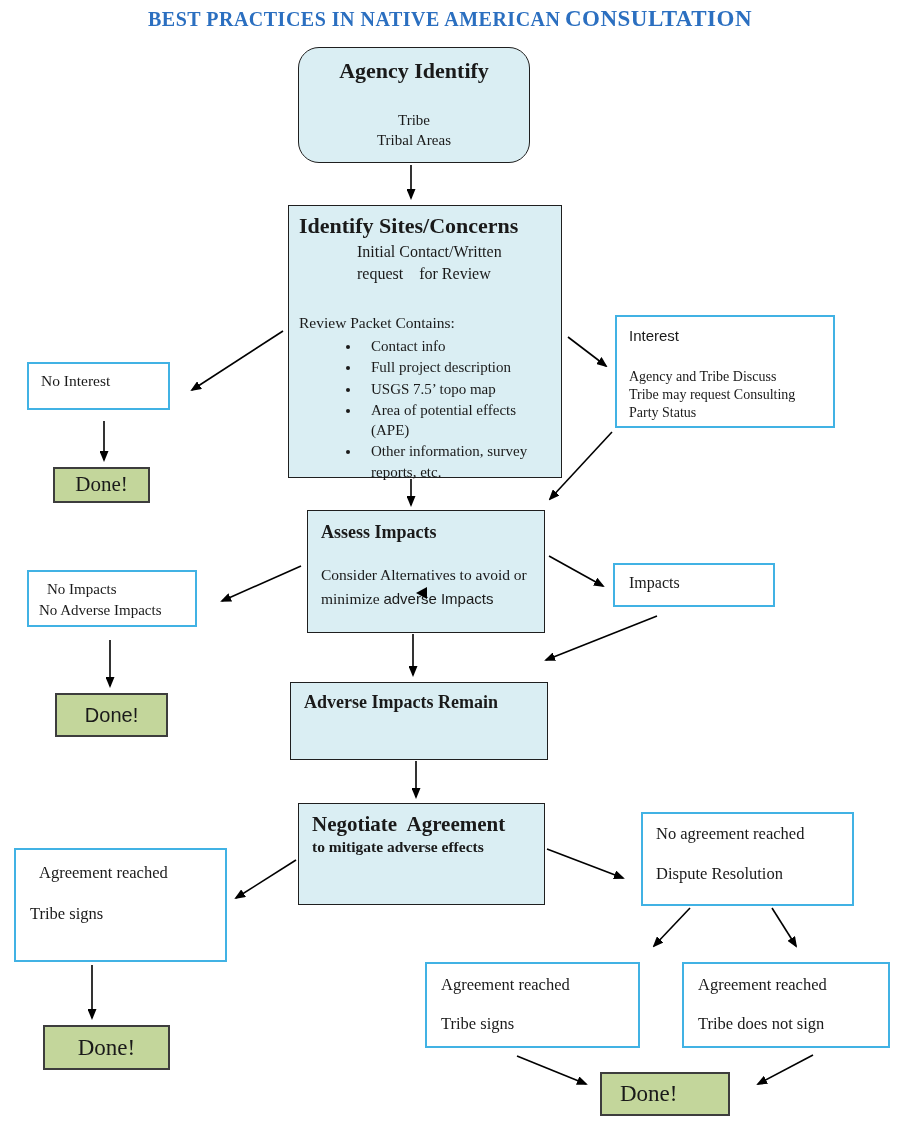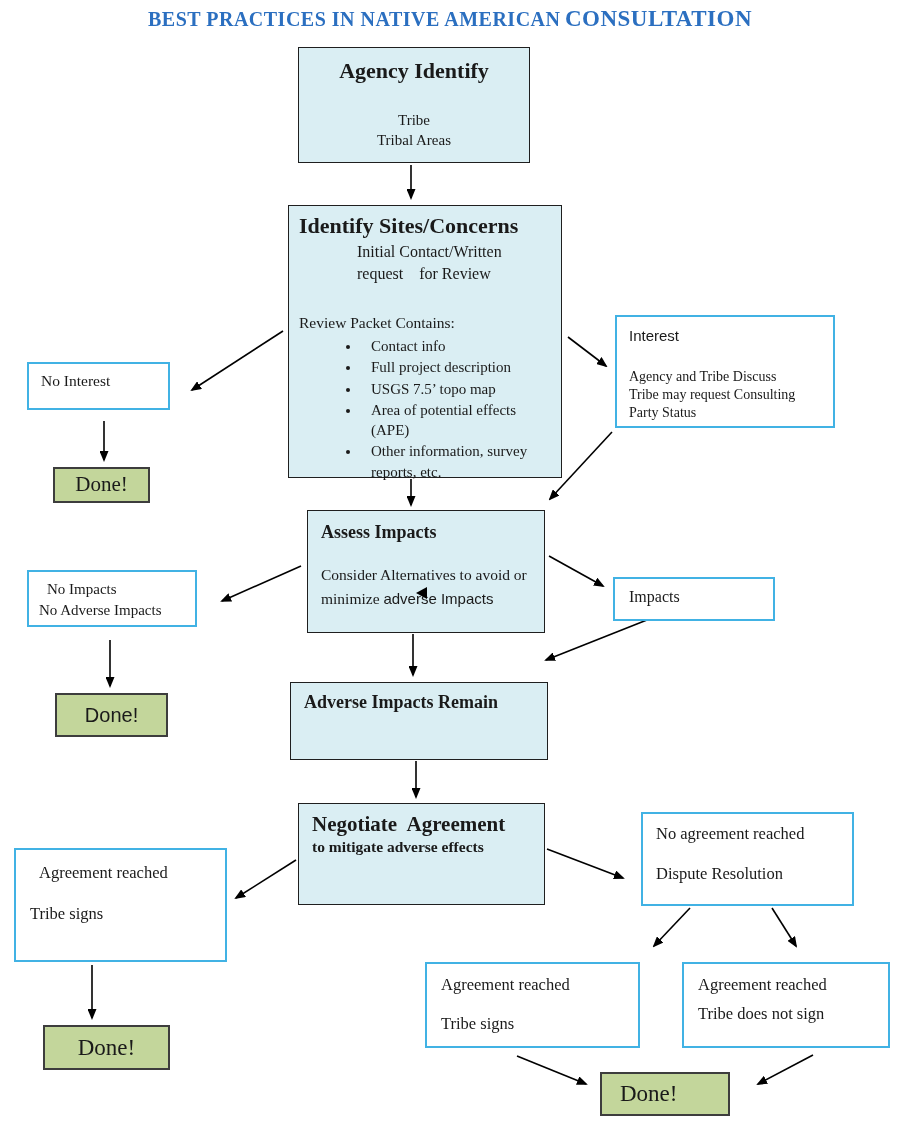--- a/index.html
+++ b/index.html
@@ -15,21 +15,21 @@
   .title .t2{font-size:23px;}
   .box{position:absolute;box-sizing:border-box;background:#ffffff;}
   .fillbox{background:#daeef3;border:1.5px solid #1f1f1f;}
   .outbox{background:#ffffff;border:2px solid #41b2e4;}
   .donebox{background:#c3d69b;border:2px solid #3d3d3d;text-align:center;}
   .done-text{font-size:21px;line-height:1.0;display:inline-block;}
   .done-serif{font-family:"Liberation Serif", serif;}
   .done-sans{font-family:"Liberation Sans", sans-serif;font-size:20px;}
   .h-big{font-weight:bold;font-size:22px;}
   .h-med{font-weight:bold;font-size:18px;}
-  .center{text-align:center;}
+  .center{text-align:center;border-radius:21px;}
   svg.connectors{position:absolute;left:0;top:0;width:900px;height:1123px;pointer-events:none;}
   svg.connectors line{stroke:#000;stroke-width:1.6;}
   ul.bullets{margin:4px 0 0 0;padding-left:62px;font-size:15px;line-height:1.35;}
   ul.bullets li{margin:0 0 1px 0;padding-left:10px;}
   .artifact-arrow{
     position:absolute;width:0;height:0;
     border-top:6px solid transparent;border-bottom:6px solid transparent;
     border-right:11px solid #000;
   }
   .sans{font-family:"Liberation Sans", sans-serif;}
@@ -121,21 +121,21 @@
 
   <div class="box outbox" style="left:27px;top:570px;width:170px;height:57px;padding:7px 0 0 10px;font-size:15px;line-height:1.4;">
     <div style="padding-left:8px;">No Impacts</div>
     <div>No Adverse Impacts</div>
   </div>
 
   <div class="box donebox" style="left:55px;top:693px;width:113px;height:44px;padding-top:10px;">
     <span class="done-text done-sans">Done!</span>
   </div>
 
-  <div class="box outbox" style="left:613px;top:577px;width:162px;height:44px;padding:9px 8px 0 14px;font-size:16px;">
+  <div class="box outbox" style="left:613px;top:563px;width:162px;height:44px;padding:9px 8px 0 14px;font-size:16px;">
     <span>Impacts</span>
   </div>
 
   <div class="box fillbox" style="left:290px;top:682px;width:258px;height:78px;padding:9px 0 0 13px;">
     <div class="h-med">Adverse Impacts Remain</div>
   </div>
 
   <div class="box fillbox" style="left:298px;top:803px;width:247px;height:102px;padding:8px 0 0 13px;">
     <div class="h-big" style="white-space:pre-wrap;font-size:21px;">Negotiate  Agreement</div>
     <div style="font-weight:bold;font-size:15.5px;margin-top:1px;">to mitigate adverse effects</div>
@@ -155,20 +155,20 @@
     <div style="margin-top:20px;">Dispute Resolution</div>
   </div>
 
   <div class="box outbox" style="left:425px;top:962px;width:215px;height:86px;padding:11px 0 0 14px;font-size:16.5px;">
     <div>Agreement reached</div>
     <div style="margin-top:19px;">Tribe signs</div>
   </div>
 
   <div class="box outbox" style="left:682px;top:962px;width:208px;height:86px;padding:11px 0 0 14px;font-size:16.5px;">
     <div>Agreement reached</div>
-    <div style="margin-top:9px;">Tribe does not sign</div>
+    <div style="margin-top:19px;">Tribe does not sign</div>
   </div>
 
   <div class="box donebox" style="left:600px;top:1072px;width:130px;height:44px;padding-top:8px;text-align:left;padding-left:18px;">
     <span class="done-text done-serif" style="font-size:23px;">Done!</span>
   </div>
 
 </div>
 
 </body></html>

